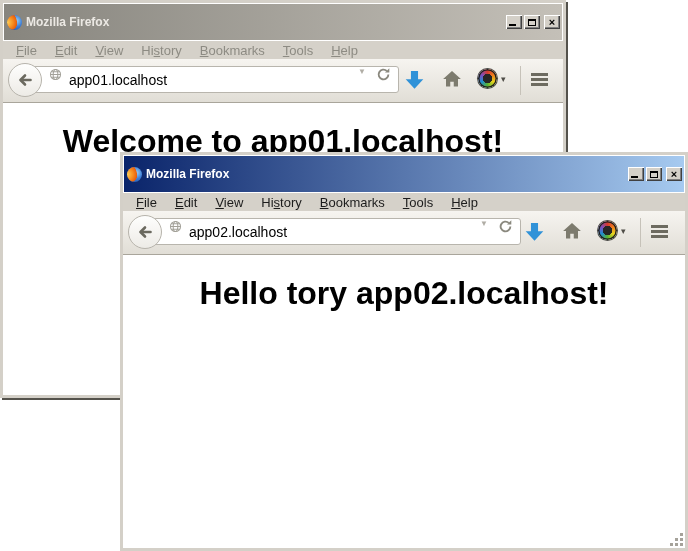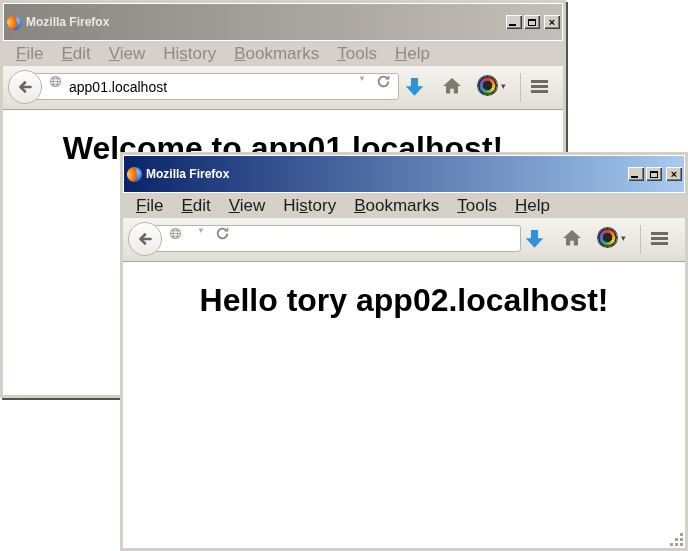--- a/index.html
+++ b/index.html
@@ -53,23 +53,23 @@
     position:relative;display:flex;align-items:center;justify-content:center;
     color:#000;font-size:11px;font-weight:bold;line-height:12px;
     cursor:default;
   }
   .btn-close{margin-left:2px;}
   .glyph-min{position:absolute;left:3px;bottom:3px;width:7px;height:2px;background:#000;}
   .glyph-max{width:8px;height:7px;border:1px solid #000;border-top-width:2px;box-sizing:border-box;}
 
   
   .menubar{
-    height:25px;flex:0 0 auto;background:var(--menu-bg);
-    display:flex;align-items:flex-end;padding-left:4px;
-    font-size:17px;
+    height:18px;flex:0 0 auto;background:var(--menu-bg);
+    display:flex;align-items:flex-start;padding-left:4px;
+    font-size:13px;
   }
   .menu-item{padding:2px 9px;white-space:nowrap;}
   .menubar.active .menu-item{color:var(--menu-text);}
   .menubar.inactive .menu-item{color:var(--menu-text-inactive);}
 
   
   .navbar{
     height:43px;flex:0 0 auto;position:relative;
     background:linear-gradient(to bottom,var(--nav-top),var(--nav-bottom));
     border-bottom:1px solid var(--nav-border);
@@ -245,20 +245,21 @@
     <div class="urlbar">
       <span class="globe-icon">
         <svg width="15" height="15" viewBox="0 0 16 16">
             <g fill="none" stroke="#a3a199" stroke-width="1.1">
               <circle cx="8" cy="8" r="5.4"></circle>
               <ellipse cx="8" cy="8" rx="2.5" ry="5.4"></ellipse>
               <path d="M2.7 8 h10.6 M3.9 5 h8.2 M3.9 11 h8.2"></path>
             </g>
           </svg>
       </span>
+      <input type="text" value="app02.localhost" style="">
       <span class="url-dropdown">▼</span>
       <span class="reload-button">
         <svg width="15" height="15" viewBox="0 0 16 16">
             <path d="M13.2 8a5.2 5.2 0 1 1-1.7-3.85" fill="none" stroke="#8a887e" stroke-width="2"></path>
             <path d="M14.2 1.2 v4.6 h-4.6 z" fill="#8a887e"></path>
           </svg>
       </span>
     </div>
     <div class="back-button">
       <svg width="18" height="18" viewBox="0 0 18 18">

